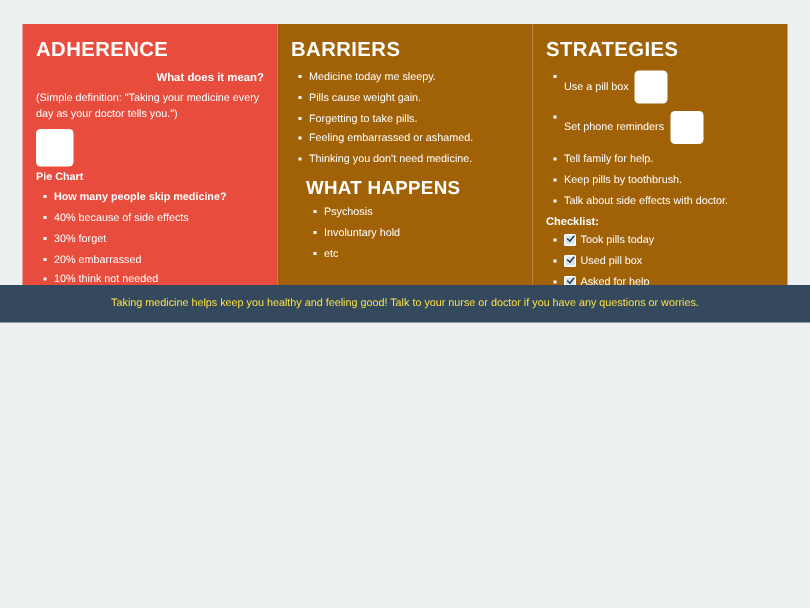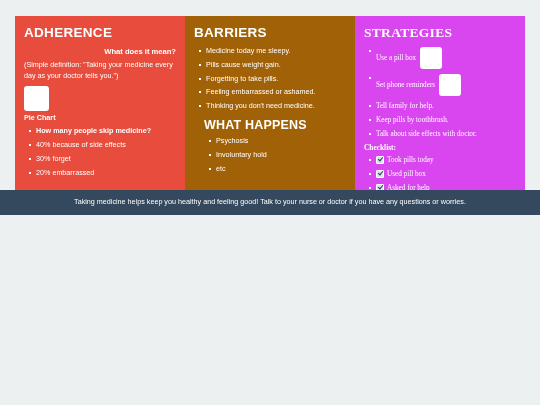--- a/index.html
+++ b/index.html
@@ -37,23 +37,22 @@
     background: #E74C3C;
     color: #FFFFFF;
   }
   .col-barriers {
     width: 170px;
     background: #a16207;
     color: #FFFFFF;
   }
   .col-strategies {
     width: 170px;
-    background: #d946ef;
+    background: #a16207;
     color: #FFFFFF;
-    font-family: Liberation Serif, serif;
   }
   h2.section-title {
     margin: 2px 0 6px 0;
     font-size: 13.5px;
     font-weight: bold;
     letter-spacing: 0.3px;
     line-height: 1.1;
   }
   h3.sub-title {
     margin: 8px 0 5px 10px;
@@ -156,21 +155,21 @@
     display: flex;
     align-items: center;
   }
   .footer {
     position: absolute;
     left: 0;
     top: 190px;
     width: 540px;
     height: 25px;
     background: #34495E;
-    color: #ffffff;
+    color: #fde047;
     display: flex;
     align-items: center;
     justify-content: center;
   }
   .footer-text {
     font-size: 7.2px;
     line-height: 1.2;
     text-align: center;
   }
 </style>
@@ -185,20 +184,21 @@
       <h2 class="section-title">ADHERENCE</h2>
       <p class="lead">What does it mean?</p>
       <p class="defn">(Simple definition: "Taking your medicine every day as your doctor tells you.")</p>
       <span class="ph-box"></span>
       <div class="caption">Pie Chart</div>
       <ul class="bullets">
         <li class="strong">How many people skip medicine?</li>
         <li>40% because of side effects</li>
         <li>30% forget</li>
         <li>20% embarrassed</li>
+        <li>10% think not needed</li>
       </ul>
     </div>
 
     <div class="col col-barriers">
       <h2 class="section-title">BARRIERS</h2>
       <ul class="bullets">
         <li>Medicine today me sleepy.</li>
         <li>Pills cause weight gain.</li>
         <li>Forgetting to take pills.</li>
         <li>Feeling embarrassed or ashamed.</li>

